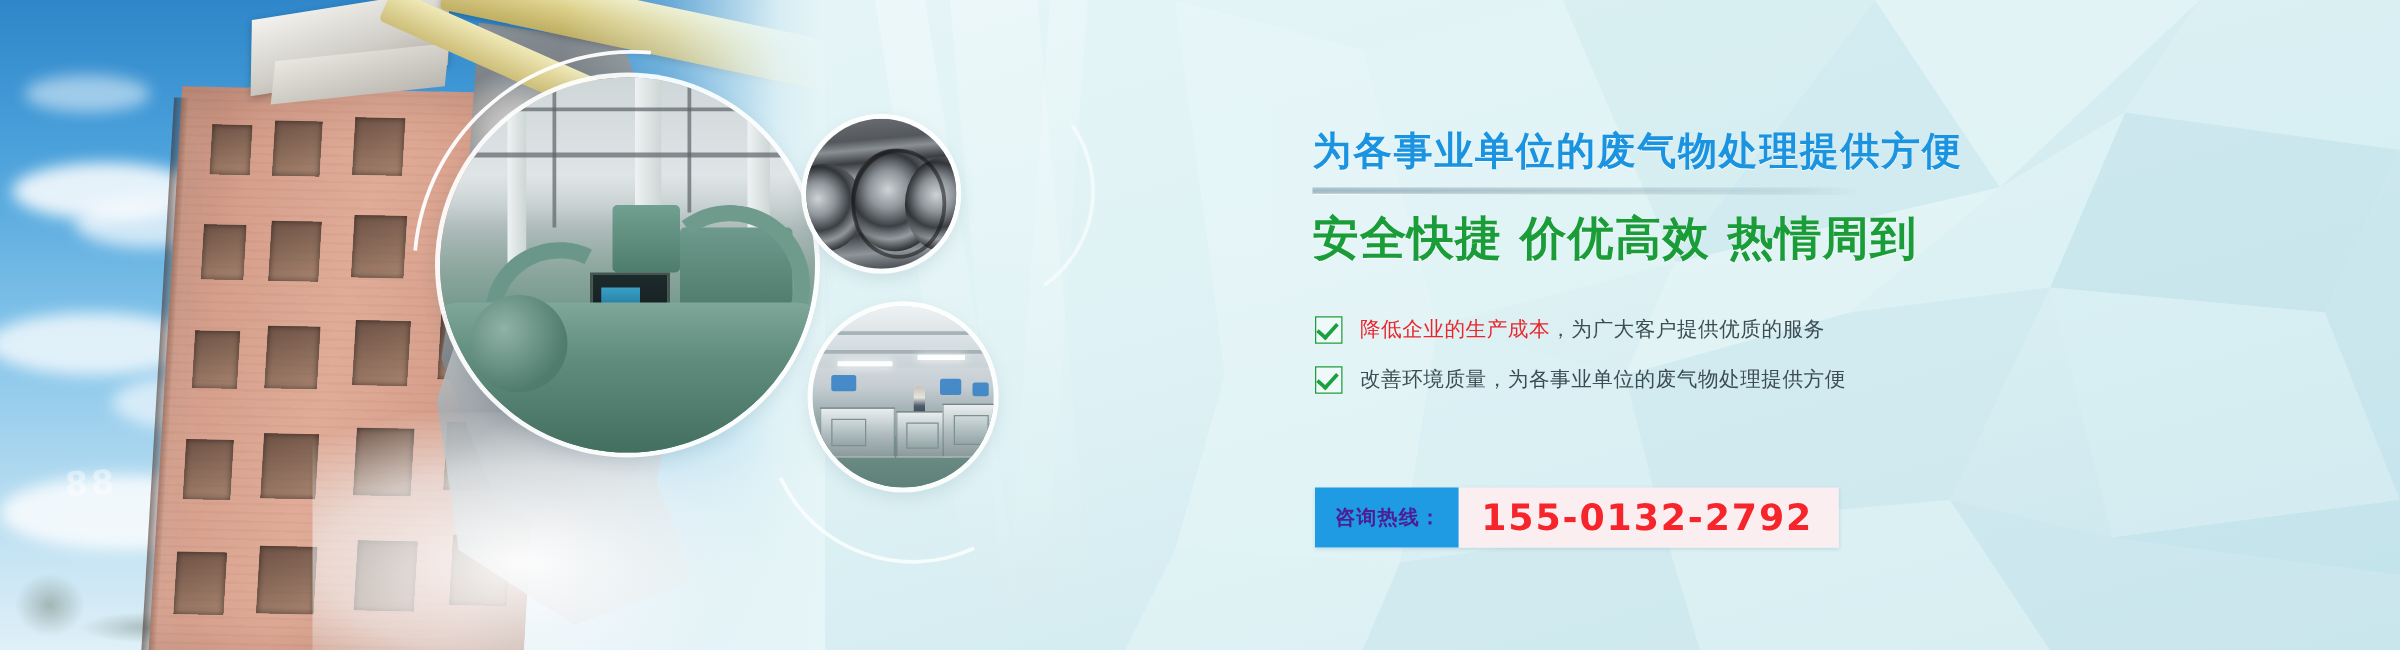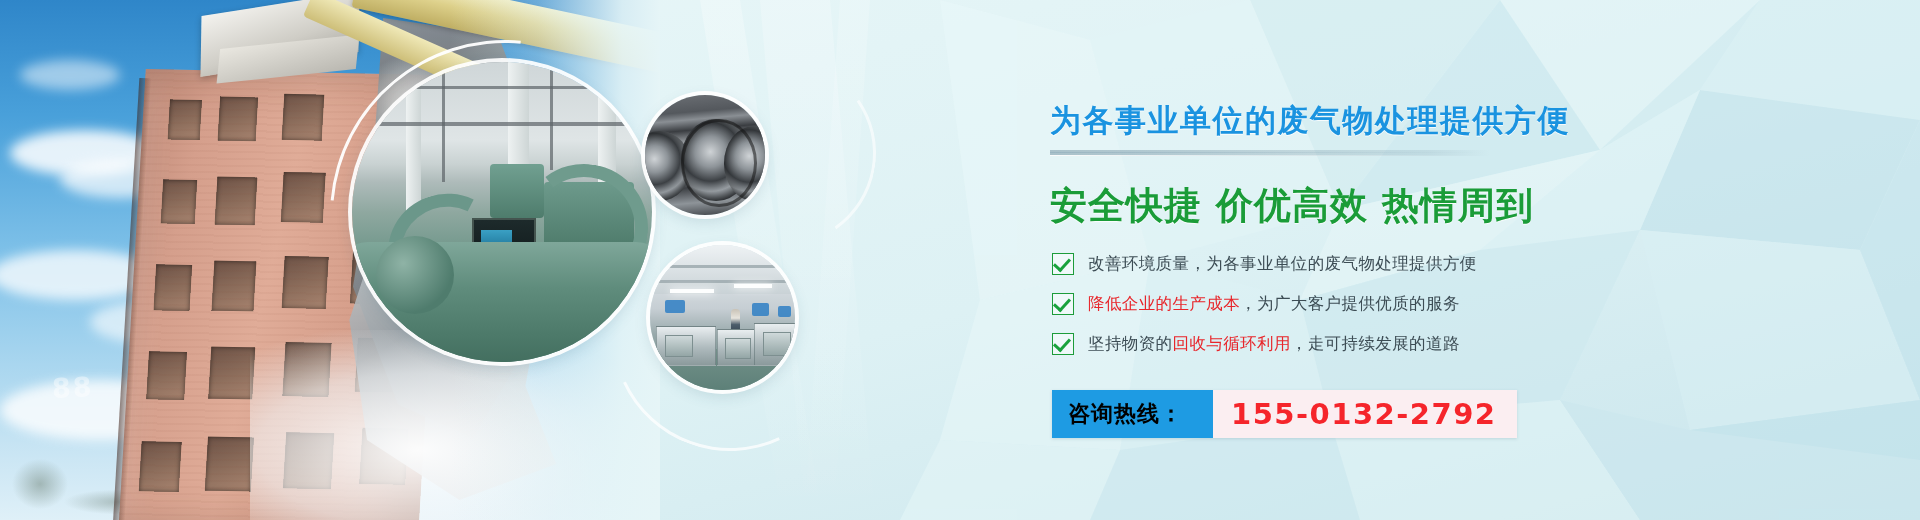--- a/index.html
+++ b/index.html
@@ -228,21 +228,20 @@
     background:linear-gradient(90deg,rgba(255,255,255,.95),rgba(255,255,255,0));
   }
   .divider-inner{position:absolute;left:0;top:2px;width:435px;height:1px;
     background:linear-gradient(90deg,rgba(140,170,185,.5),rgba(140,170,185,0));}
 
   .slogan{
     position:absolute;left:0;top:166px;
     font-size:37px;font-weight:bold;color:#1a9c38;letter-spacing:1px;
     text-shadow:0 1px 1px rgba(255,255,255,.85);
     white-space:nowrap;
-    margin-top:15px;
   }
   .slogan .gap{display:inline-block;width:14px;}
 
   .bullets{position:absolute;left:2px;top:244px;}
   .bullet{display:flex;align-items:center;height:40px;white-space:nowrap;}
   .check{
     width:20px;height:20px;border:1.5px solid #1c9c3a;margin-right:14px;
     position:relative;flex:0 0 auto;background:rgba(255,255,255,.45);
   }
   .check::after{
@@ -250,22 +249,22 @@
     border:solid #19a23c;border-width:0 3.5px 3.5px 0;transform:rotate(42deg);
   }
   .btext{font-size:16.5px;color:#3d4d55;letter-spacing:.4px;}
   .btext .hl{color:#e8262b;}
 
   .hotline{
     position:absolute;left:2px;top:390px;height:48px;display:flex;align-items:stretch;
     box-shadow:0 1px 3px rgba(60,100,115,.18);
   }
   .hot-label{
-    background:#1e9be3;color:#000000;font-size:22px;font-weight:bold;
-    display:flex;align-items:center;padding:0 30px 0 16px;letter-spacing:1px;
+    background:#1e9be3;color:#4c1d95;font-size:16px;font-weight:bold;
+    display:flex;align-items:center;padding:0 14px 0 16px;letter-spacing:1px;
   }
   .hot-num{
     background:#fbeef1;color:#f5252b;font-size:29px;font-weight:bold;
     display:flex;align-items:center;padding:0 20px 0 18px;letter-spacing:1.5px;
     font-family:"DejaVu Sans",sans-serif;
   }
 </style>
 </head>
 <body>
 
@@ -423,32 +422,28 @@
     </div>
 
     <div class="slogan">
       <span>安全快捷</span><span class="gap"></span><span>价优高效</span><span class="gap"></span><span>热情周到</span>
     </div>
 
     <div class="bullets">
 
       <div class="bullet">
         <span class="check"></span>
+        <span class="btext"><span></span><span class="hl">降低企业的生产成本</span><span>，为广大客户提供优质的服务</span></span>
+      </div>
+
+      <div class="bullet">
+        <span class="check"></span>
         <span class="btext"><span>改善环境质量，为各事业单位的废气物处理提供方便</span><span class="hl"></span><span></span></span>
       </div>
 
-      <div class="bullet">
-        <span class="check"></span>
-        <span class="btext"><span></span><span class="hl">降低企业的生产成本</span><span>，为广大客户提供优质的服务</span></span>
-      </div>
-
-      <div class="bullet">
-        <span class="check"></span>
-        <span class="btext"><span>坚持物资的</span><span class="hl">回收与循环利用</span><span>，走可持续发展的道路</span></span>
-      </div>
 
     </div>
 
     <div class="hotline">
       <div class="hot-label">咨询热线：</div>
       <div class="hot-num">155-0132-2792</div>
     </div>
 
   </div>
 </div>

